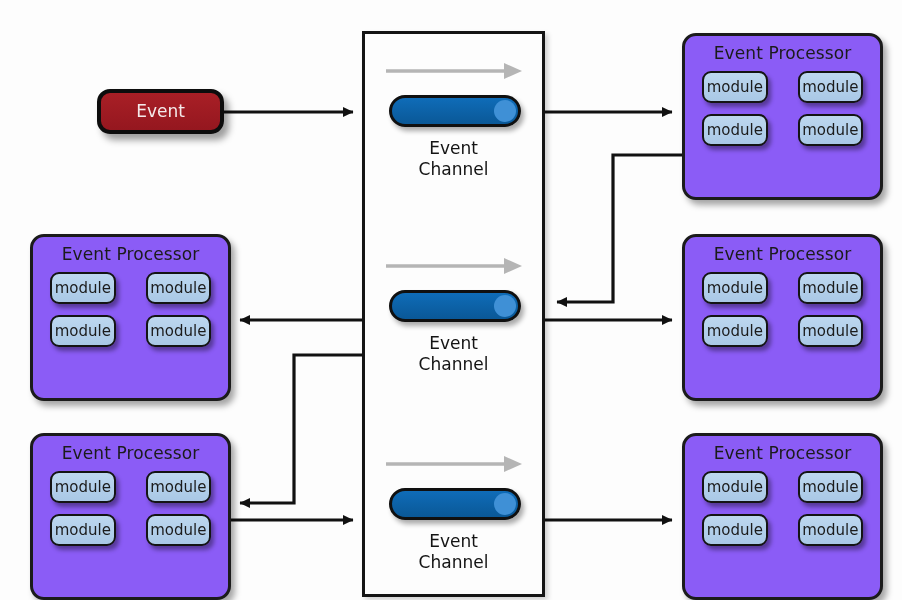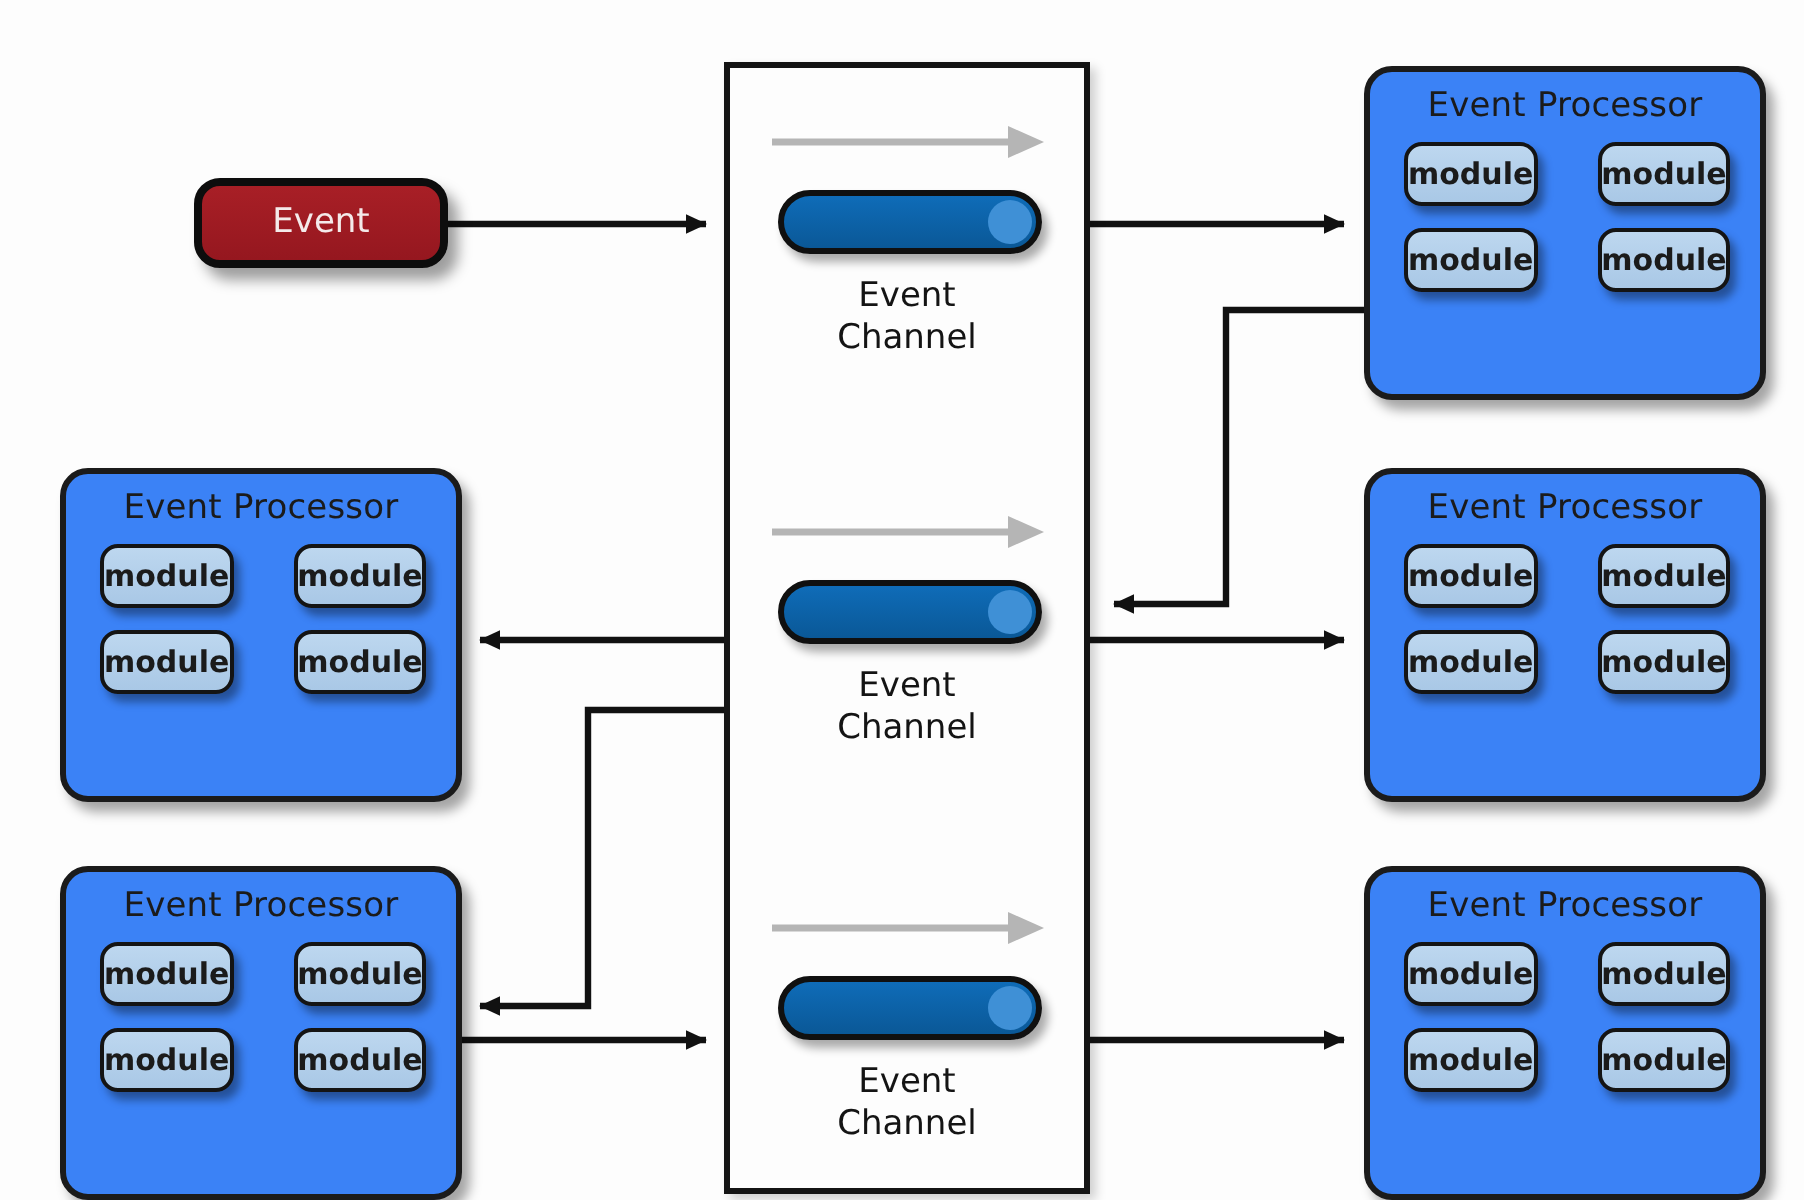--- a/index.html
+++ b/index.html
@@ -2,40 +2,39 @@
 <html><head>
 <meta charset="utf-8">
 <style>
   html,body{margin:0;padding:0;background:#fff;}
   body{width:902px;height:600px;font-family:"DejaVu Sans",sans-serif;}
   #stage{position:relative;width:902px;height:600px;overflow:hidden;background:#fdfdfd;}
   #wires{position:absolute;left:0;top:0;width:902px;height:600px;}
 
   .proc{
     position:absolute;
-    background:#3b82f6;
+    background:#8b5cf6;
     border:3px solid #1b1b1b;
     border-radius:14px;
     box-shadow:4px 5px 6px rgba(0,0,0,0.35);
     box-sizing:border-box;
   }
   .proc-title{
     text-align:center;
     font-size:17px;
     color:#1b1b1b;
     margin-top:7px;
     letter-spacing:.1px;
     font-family:"DejaVu Sans",sans-serif;
   }
   .mod-grid{
     display:grid;
     grid-template-columns:1fr 1fr;
     gap:11px 30px;
     padding:8px 17px 12px 17px;
-    font-weight:bold;
   }
   .module{
     background:linear-gradient(180deg,#bdd7ef 0%,#a9c8e6 100%);
     border:2.5px solid #141414;
     border-radius:9px;
     box-shadow:3px 4px 4px rgba(0,0,0,0.38);
     text-align:center;
     font-size:15px;
     color:#1b1b1b;
     line-height:28px;

